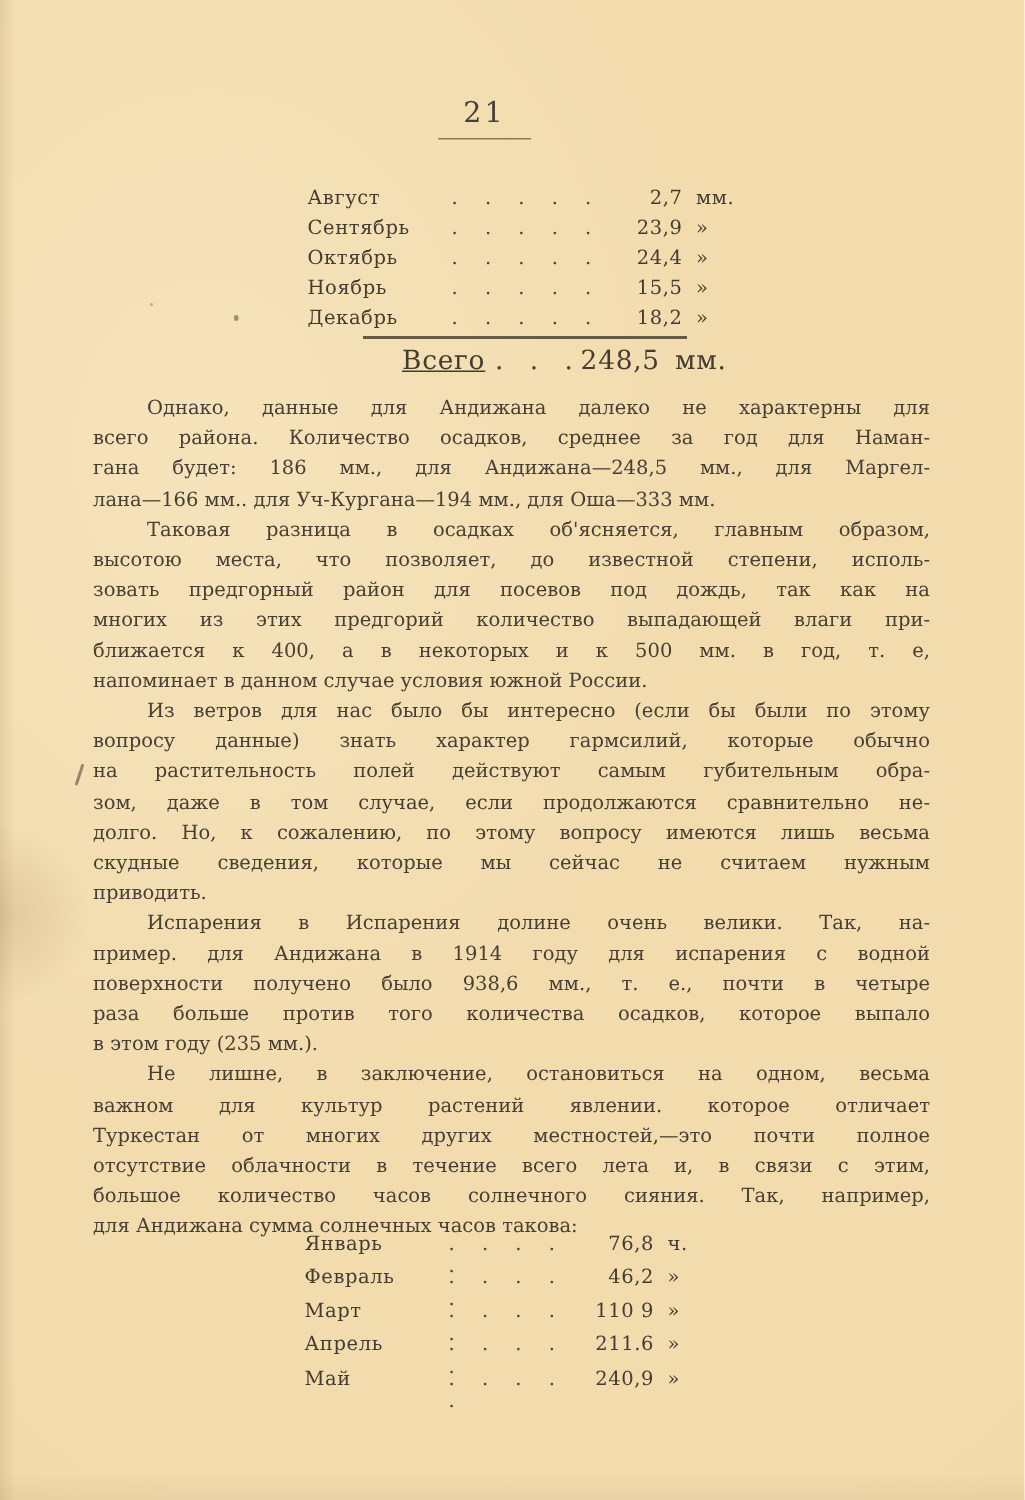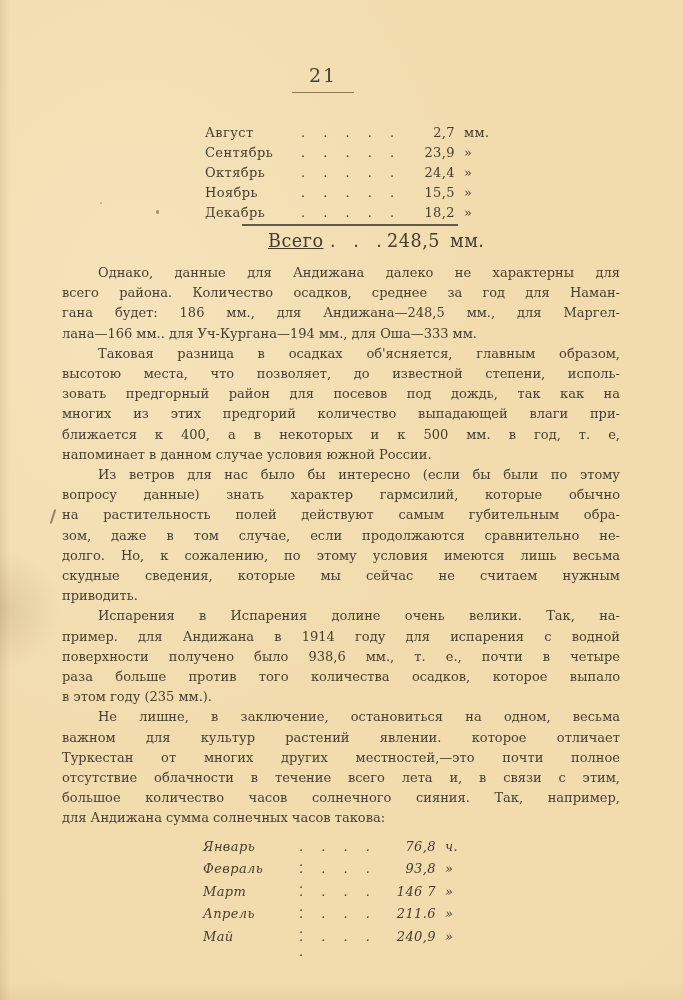--- a/index.html
+++ b/index.html
@@ -31,21 +31,21 @@
   .t2 .t-row{height:22.4px;}
   .lbl{width:96px;}
   .dots{letter-spacing:1px;word-spacing:12px;color:#4c4338;}
   .t1 .dots{width:101px;}
   .t2 .dots{width:91px;}
   .val{text-align:right;}
   .t1 .val{width:53px;}
   .t2 .val{width:46px;}
   .unit{padding-left:9px;}
   .t1{top:125px;left:205px;}
-  .t2{top:839px;left:203px;font-style:italic;}
+  .t2{top:822px;left:203px;}
   .total-rule{
     position:absolute;top:224px;left:242px;width:216px;height:1.5px;
     background:#655948;border:0;
   }
   .total-row{
     position:absolute;top:231px;left:268px;
     display:flex;align-items:baseline;
     font-size:17.6px;letter-spacing:0.5px;color:#453c31;
   }
   .total-row .lbl{width:62px;text-decoration:underline;}
@@ -142,21 +142,21 @@
       <span class="tline">зовать предгорный район для посевов под дождь, так как на</span>
       <span class="tline">многих из этих предгорий количество выпадающей влаги при-</span>
       <span class="tline">ближается к 400, а в некоторых и к 500 мм. в год, т. е,</span>
       <span class="tline last">напоминает в данном случае условия южной России.</span>
     </p>
     <p class="para">
       <span class="tline first">Из ветров для нас было бы интересно (если бы были по этому</span>
       <span class="tline">вопросу данные) знать характер гармсилий, которые обычно</span>
       <span class="tline">на растительность полей действуют самым губительным обра-</span>
       <span class="tline">зом, даже в том случае, если продолжаются сравнительно не-</span>
-      <span class="tline">долго. Но, к сожалению, по этому условия имеются лишь весьма</span>
+      <span class="tline">долго. Но, к сожалению, по этому вопросу имеются лишь весьма</span>
       <span class="tline">скудные сведения, которые мы сейчас не считаем нужным</span>
       <span class="tline last">приводить.</span>
     </p>
     <p class="para">
       <span class="tline first">Испарения в Испарения долине очень велики. Так, на-</span>
       <span class="tline">пример. для Андижана в 1914 году для испарения с водной</span>
       <span class="tline">поверхности получено было 938,6 мм., т. е., почти в четыре</span>
       <span class="tline">раза больше против того количества осадков, которое выпало</span>
       <span class="tline last">в этом году (235 мм.).</span>
     </p>
@@ -173,27 +173,27 @@
   <div class="ltable t2">
     <div class="t-row">
       <span class="lbl">Январь</span>
       <span class="dots">. . . . .</span>
       <span class="val">76,8</span>
       <span class="unit">ч.</span>
     </div>
     <div class="t-row">
       <span class="lbl">Февраль</span>
       <span class="dots">. . . . .</span>
-      <span class="val">93,8</span>
+      <span class="val">46,2</span>
       <span class="unit">»</span>
     </div>
     <div class="t-row">
       <span class="lbl">Март</span>
       <span class="dots">. . . . .</span>
-      <span class="val">146 7</span>
+      <span class="val">110 9</span>
       <span class="unit">»</span>
     </div>
     <div class="t-row">
       <span class="lbl">Апрель</span>
       <span class="dots">. . . . .</span>
       <span class="val">211.6</span>
       <span class="unit">»</span>
     </div>
     <div class="t-row">
       <span class="lbl">Май</span>

